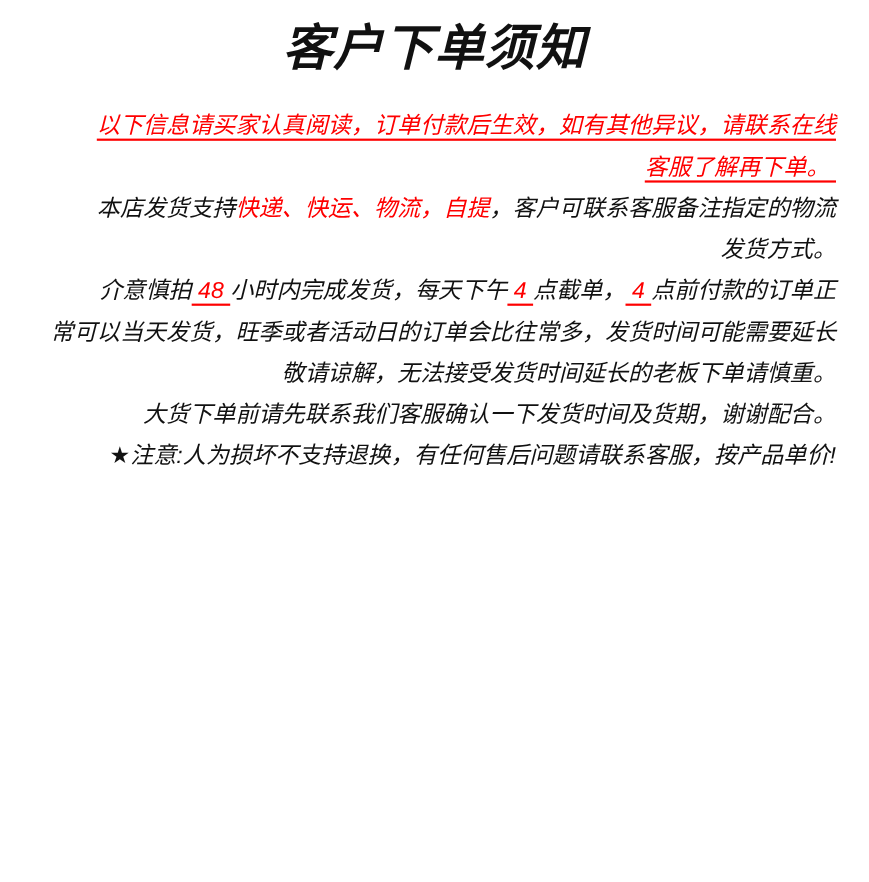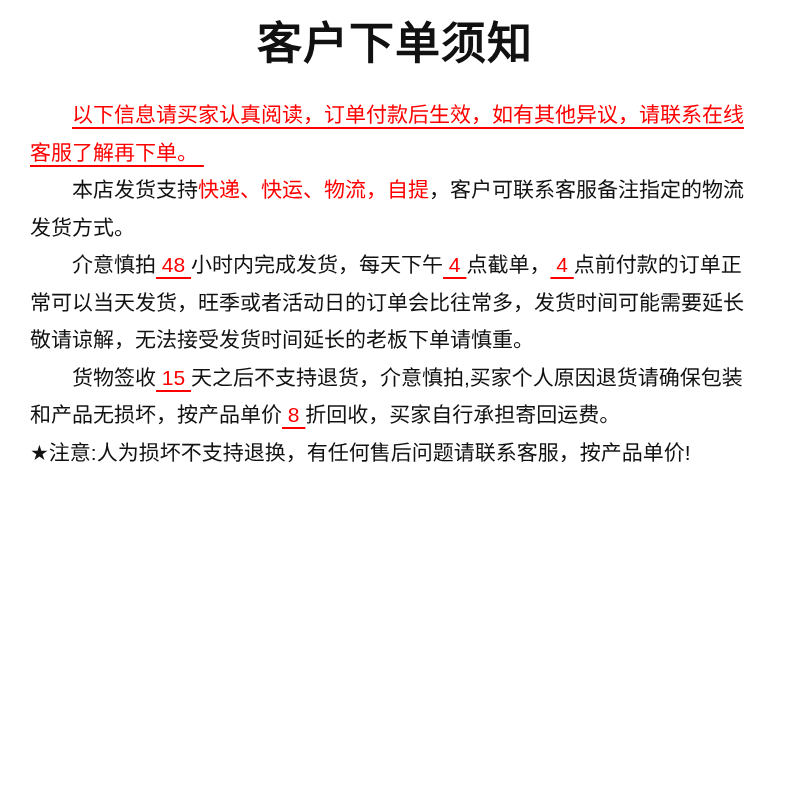--- a/index.html
+++ b/index.html
@@ -1,20 +1,20 @@
 <!DOCTYPE html>
 <html lang="zh-CN" style="--red: #fe0000; --ink: #111111; --bg: #ffffff;"><head>
 <meta charset="utf-8">
 <style>
   :root{
     --red:#fe0000;
     --ink:#111111;
     --bg:#ffffff;
   }
-  *{box-sizing:border-box;}
+  *{box-sizing:border-box;font-style:italic;}
   html,body{margin:0;padding:0;background:#fff;}
   .page{
     width:790px;
     height:802px;
     background:var(--bg);
     overflow:hidden;
     color:var(--ink);
     font-family:"Liberation Sans","DejaVu Sans",sans-serif;
   }
   .title{
@@ -29,20 +29,21 @@
   .content{
     padding:24px 30px 0 30px;
     font-size:21px;
     line-height:37.5px;
     font-weight:500;
   }
   p.para{
     margin:0;
     white-space:pre-wrap;
     word-break:break-all;
+    text-align:right;
   }
   p.para.indent{ text-indent:2em; }
   .run.normal{ color:var(--ink); }
   .run.red{ color:var(--red); }
   .run.red-underline{
     color:var(--red);
     text-decoration:underline;
     text-decoration-color:var(--red);
     text-decoration-thickness:2px;
     text-underline-offset:5px;
@@ -50,16 +51,16 @@
 </style>
 </head>
 <body>
 
 <div class="page">
   <h1 class="title">客户下单须知</h1>
   <div class="content" id="doc">
       <p class="para intro indent"><span class="run red-underline">以下信息请买家认真阅读，订单付款后生效，如有其他异议，请联系在线客服了解再下单。 </span></p>
       <p class="para body indent"><span class="run normal">本店发货支持</span><span class="run red">快递、快运、物流，自提</span><span class="run normal">，客户可联系客服备注指定的物流发货方式。</span></p>
       <p class="para body indent"><span class="run normal">介意慎拍</span><span class="run red-underline"> 48 </span><span class="run normal">小时内完成发货，每天下午</span><span class="run red-underline"> 4 </span><span class="run normal">点截单，</span><span class="run red-underline"> 4 </span><span class="run normal">点前付款的订单正常可以当天发货，旺季或者活动日的订单会比往常多，发货时间可能需要延长敬请谅解，无法接受发货时间延长的老板下单请慎重。</span></p>
-      <p class="para body indent"><span class="run normal">货物签收</span><span class="run red-underline"> 15 </span><span class="run normal">天之后不支持退货，介意慎拍,买家个人原因退货请确保包装和产品无损坏，按产品单价</span><span class="run red-underline"> 8 </span><span class="run normal">折回收，买家自行承担寄回运费。</span></p>
+      <p class="para body indent"><span class="run normal">大货下单前请先联系我们客服确认一下发货时间及货期，谢谢配合。</span></p>
       <p class="para note"><span class="run normal">★注意:人为损坏不支持退换，有任何售后问题请联系客服，按产品单价!</span></p>
     </div>
 </div>
 
 </body></html>

